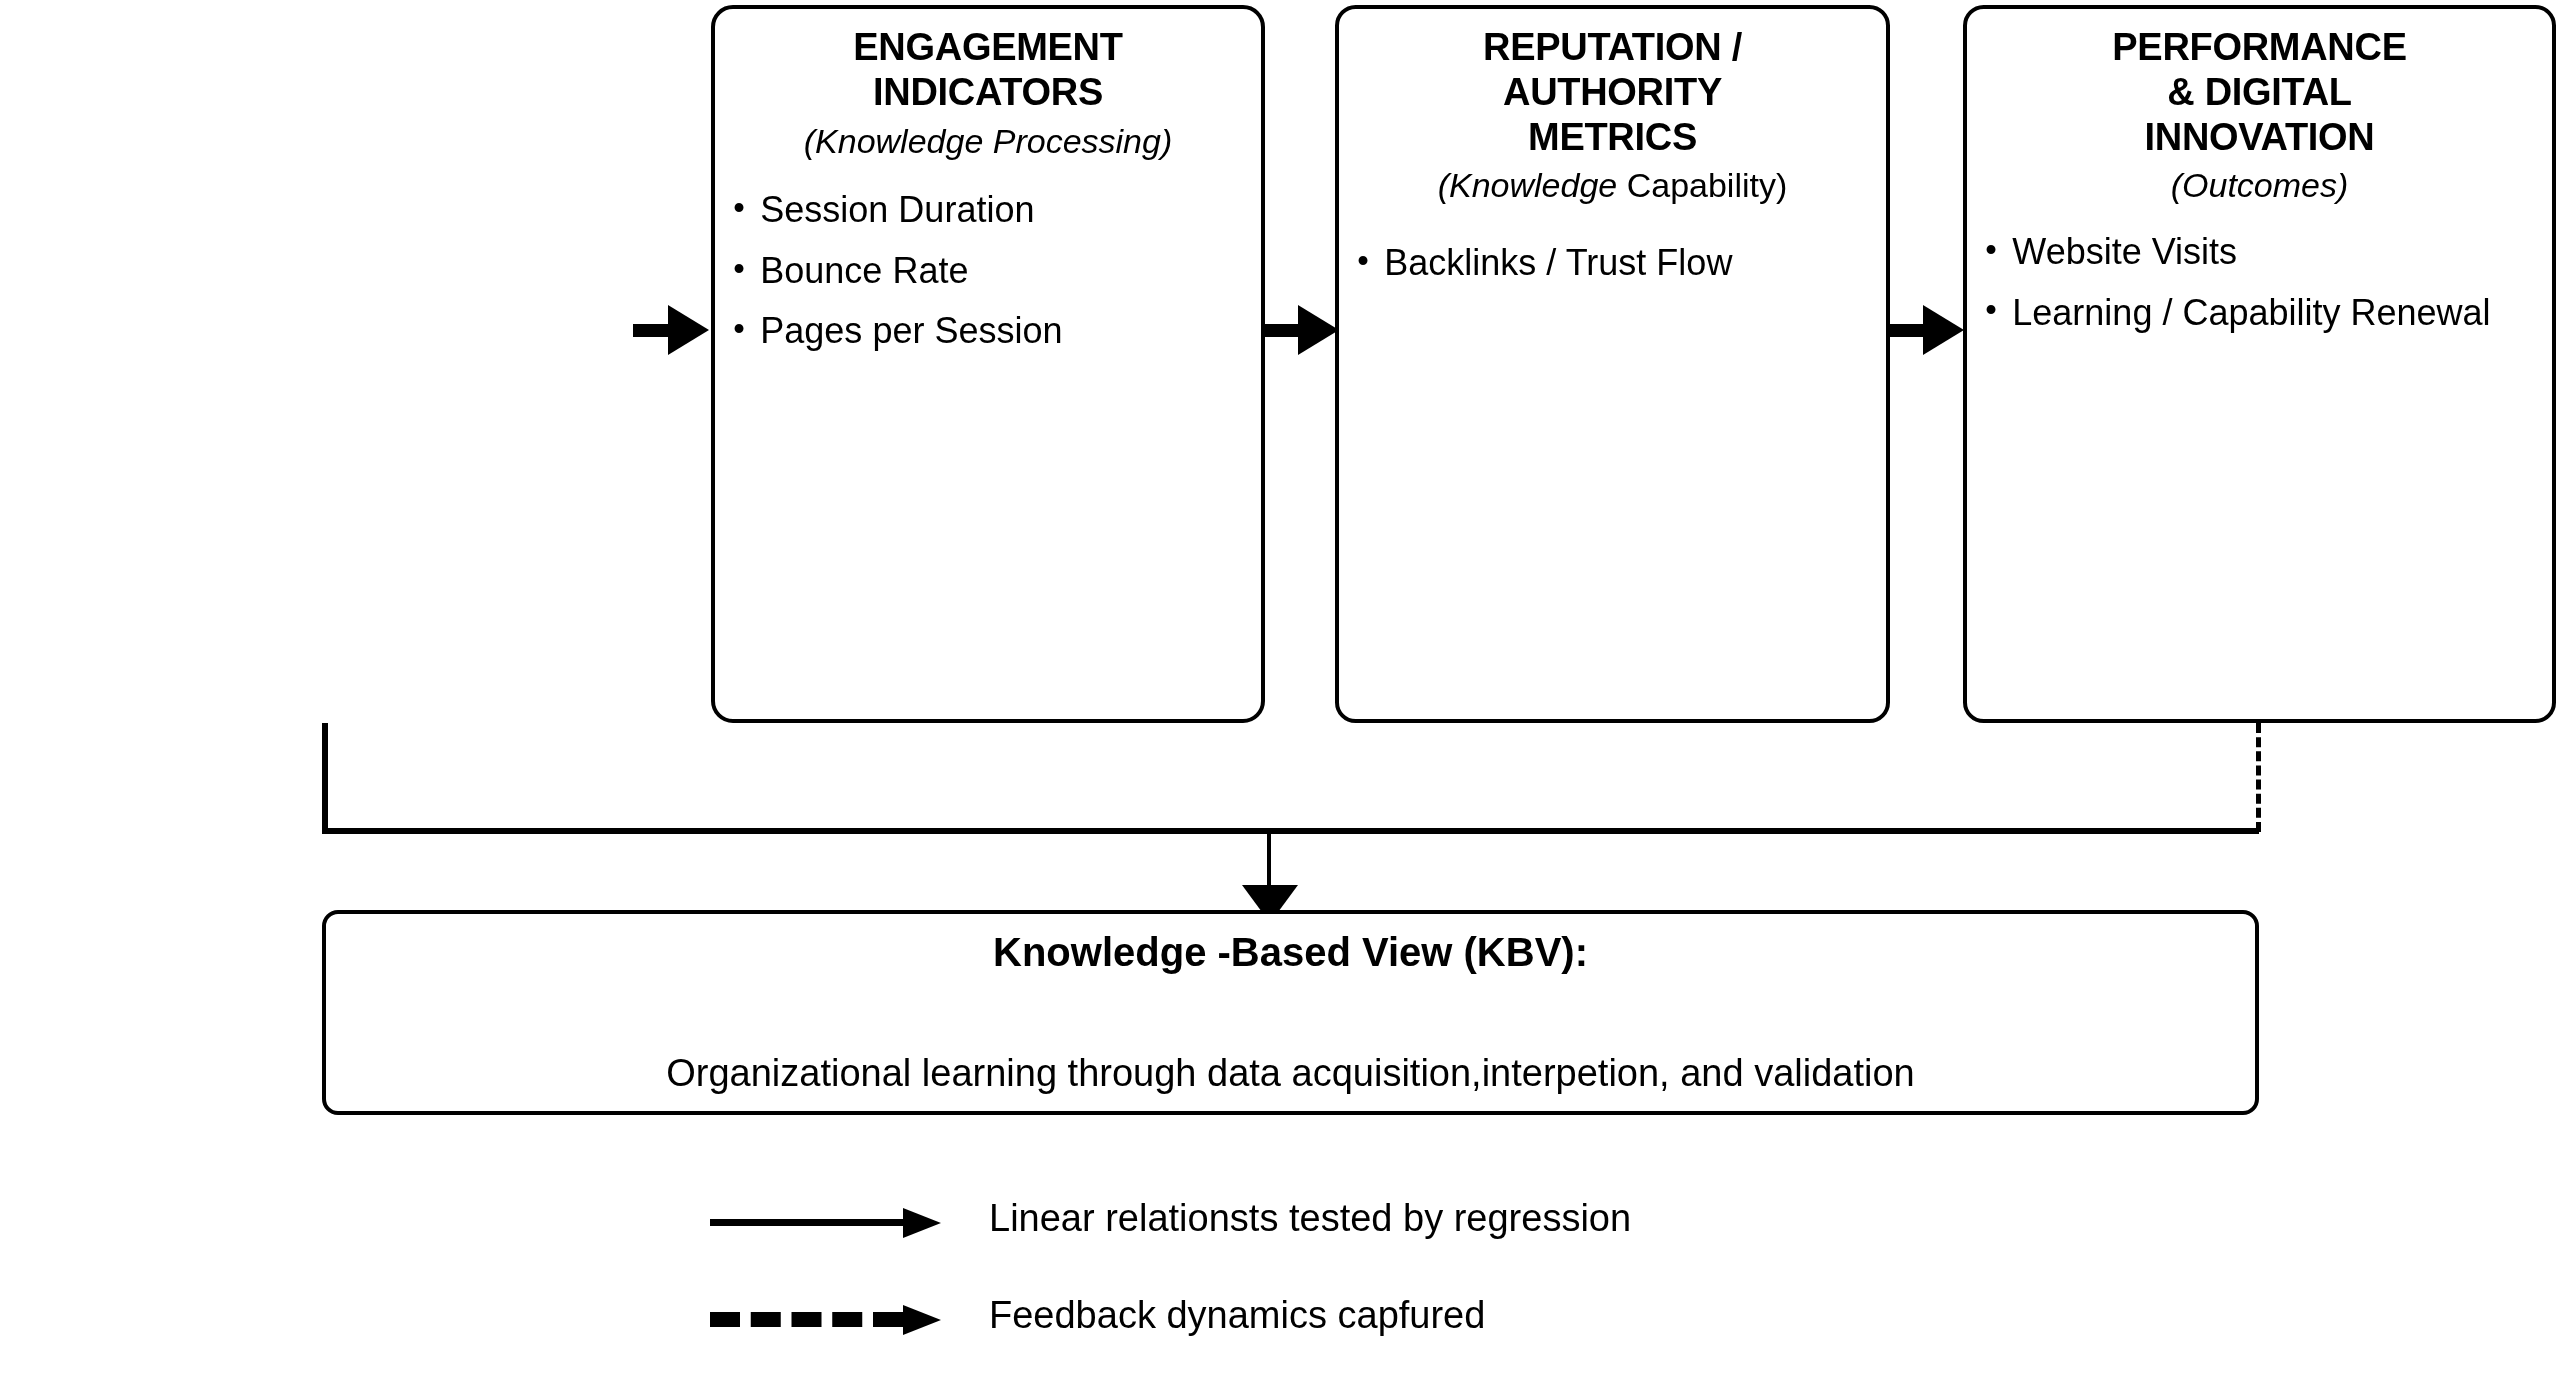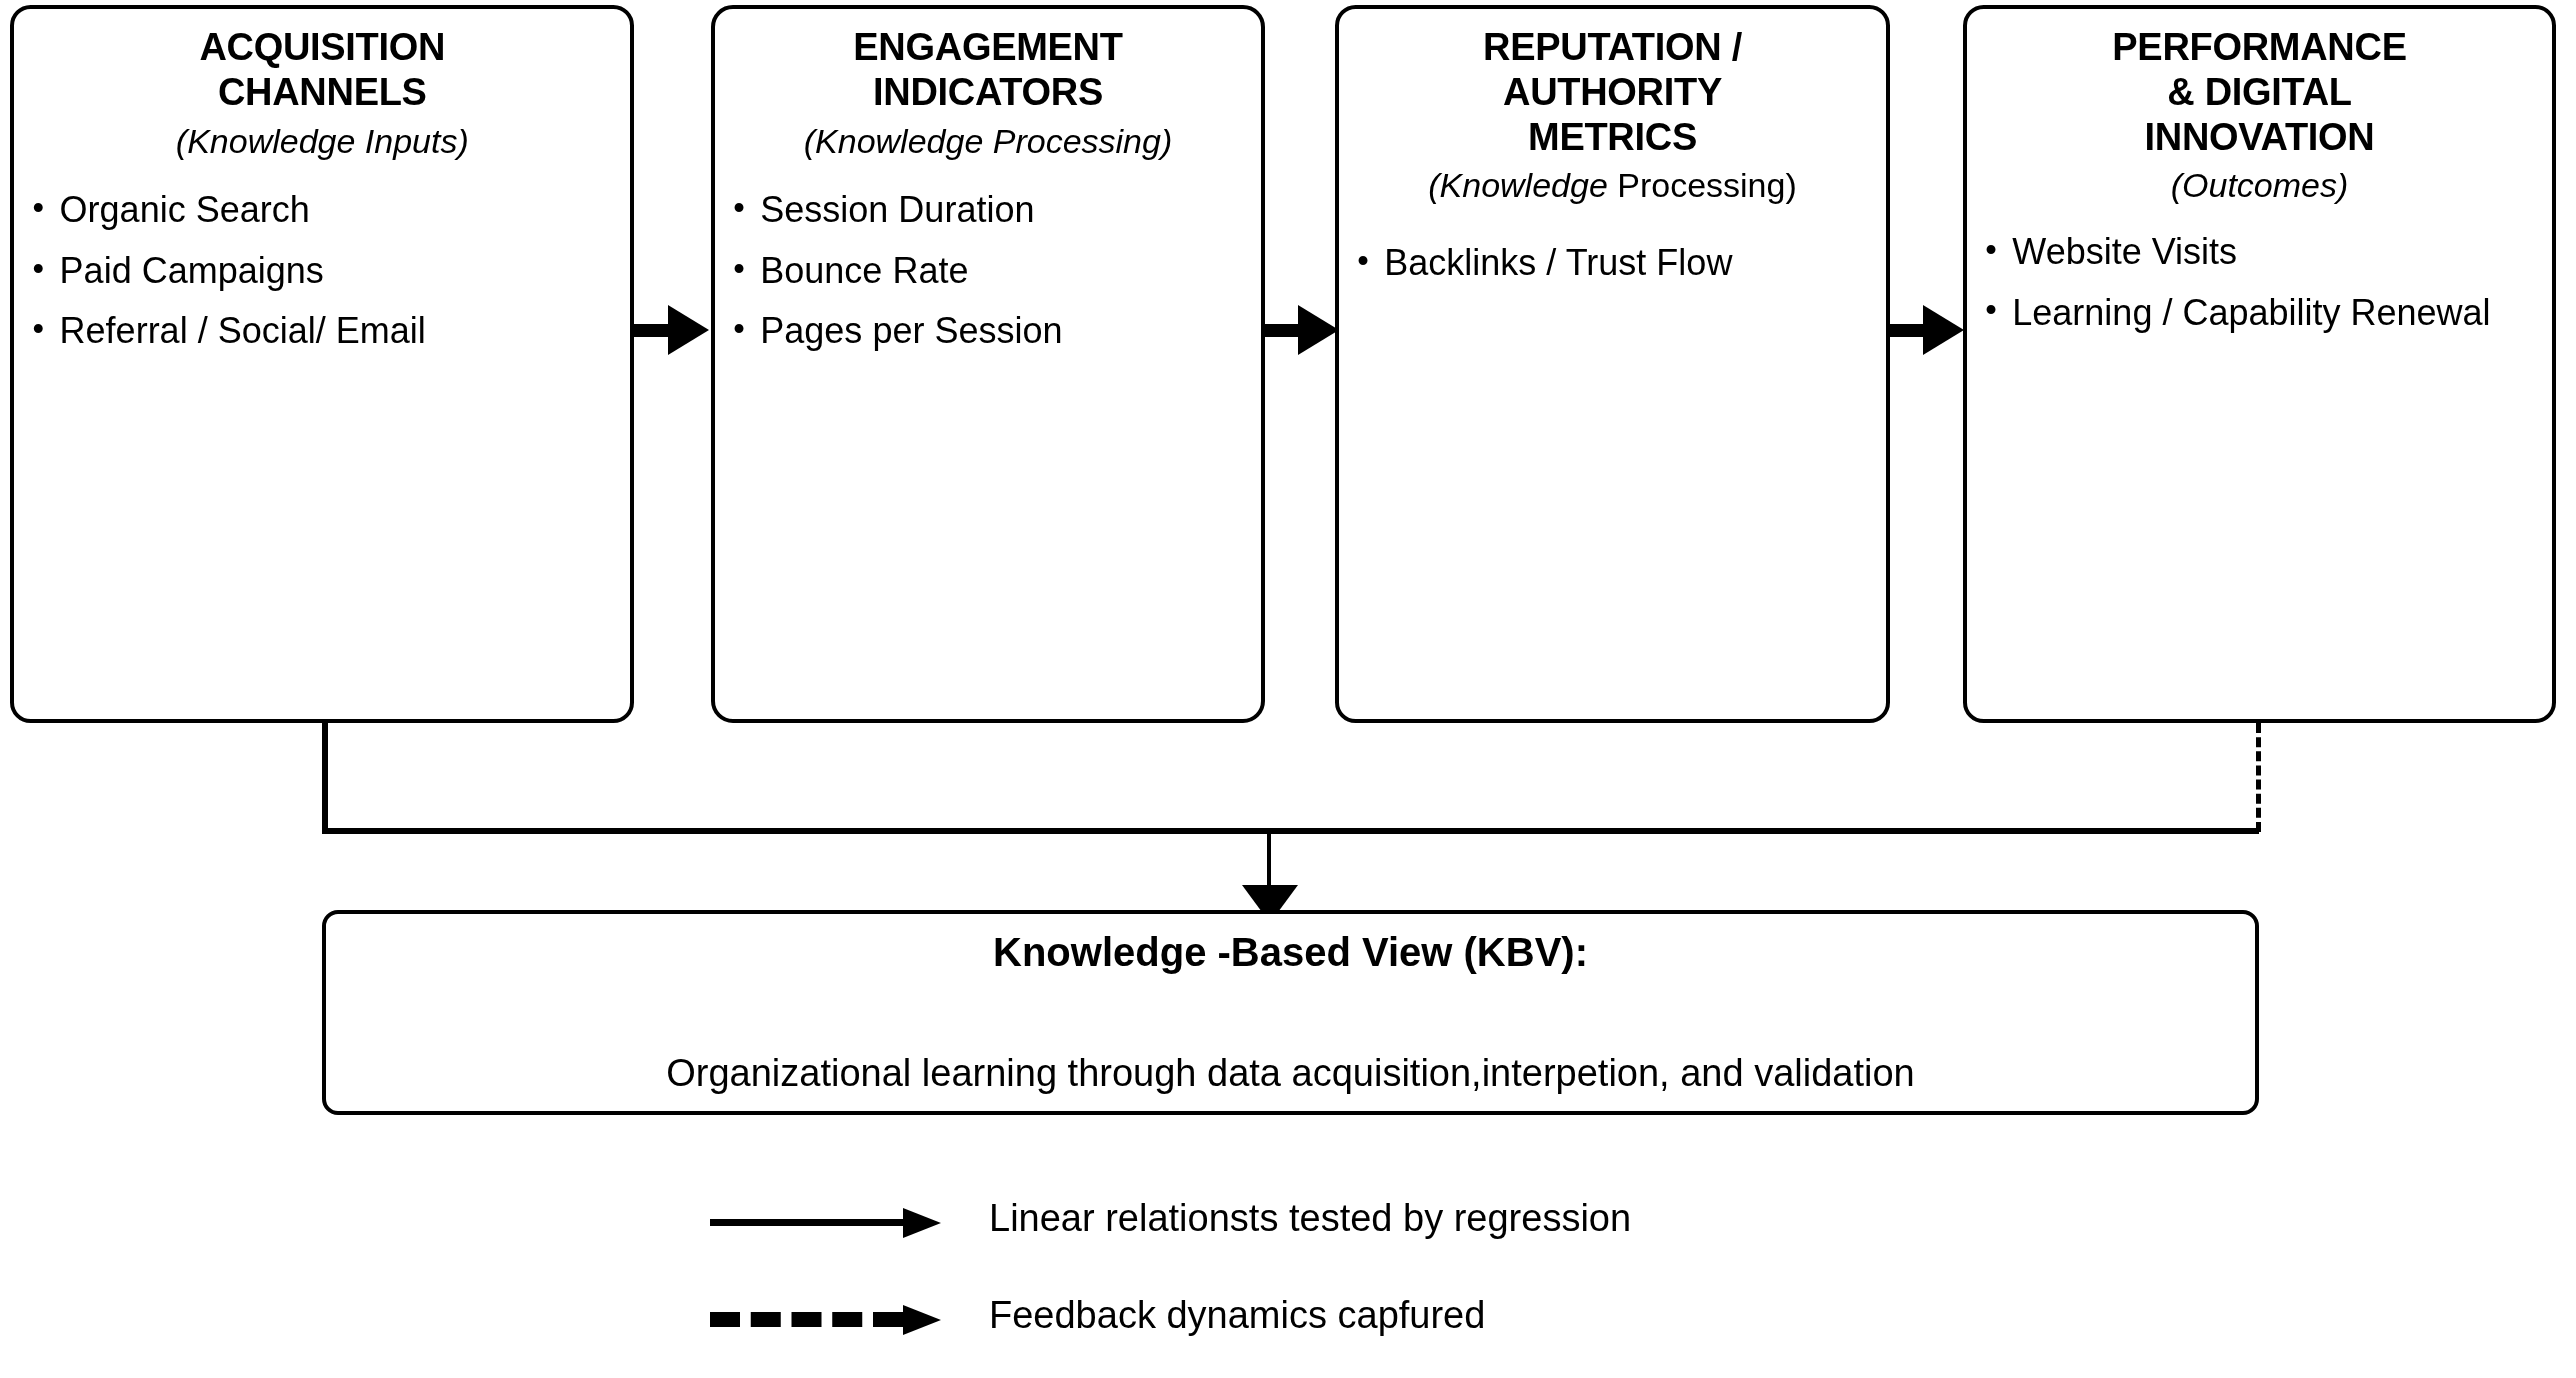--- a/index.html
+++ b/index.html
@@ -209,30 +209,20 @@
     border-top: 15px solid transparent;
     border-bottom: 15px solid transparent;
     border-left: 38px solid #000000;
   }
 </style>
 </head>
 <body>
 
 <div id="stage">
 
-  <div class="pbox" id="box1">
-    <div class="pbox-title">ACQUISITION
-CHANNELS</div>
-    <div class="pbox-sub"><i>(Knowledge Inputs)</i><span></span></div>
-    <ul class="pbox-list">
-      <li>Organic Search</li>
-      <li>Paid Campaigns</li>
-      <li>Referral / Social/ Email</li>
-    </ul>
-  </div>
 
   <div class="harrow" id="harrow1">
     <div class="shaft"></div>
     <div class="head"></div>
   </div>
 
   <div class="pbox" id="box2">
     <div class="pbox-title">ENGAGEMENT
 INDICATORS</div>
     <div class="pbox-sub"><i>(Knowledge Processing)</i><span></span></div>
@@ -245,21 +235,21 @@
 
   <div class="harrow" id="harrow2">
     <div class="shaft"></div>
     <div class="head"></div>
   </div>
 
   <div class="pbox" id="box3">
     <div class="pbox-title">REPUTATION /
 AUTHORITY
 METRICS</div>
-    <div class="pbox-sub"><i>(Knowledge</i><span> Processing)</span></div>
+    <div class="pbox-sub"><i>(Knowledge</i><span> Capability)</span></div>
     <ul class="pbox-list">
       <li>Backlinks / Trust Flow</li>
     </ul>
   </div>
 
   <div class="harrow" id="harrow3">
     <div class="shaft"></div>
     <div class="head"></div>
   </div>
 

